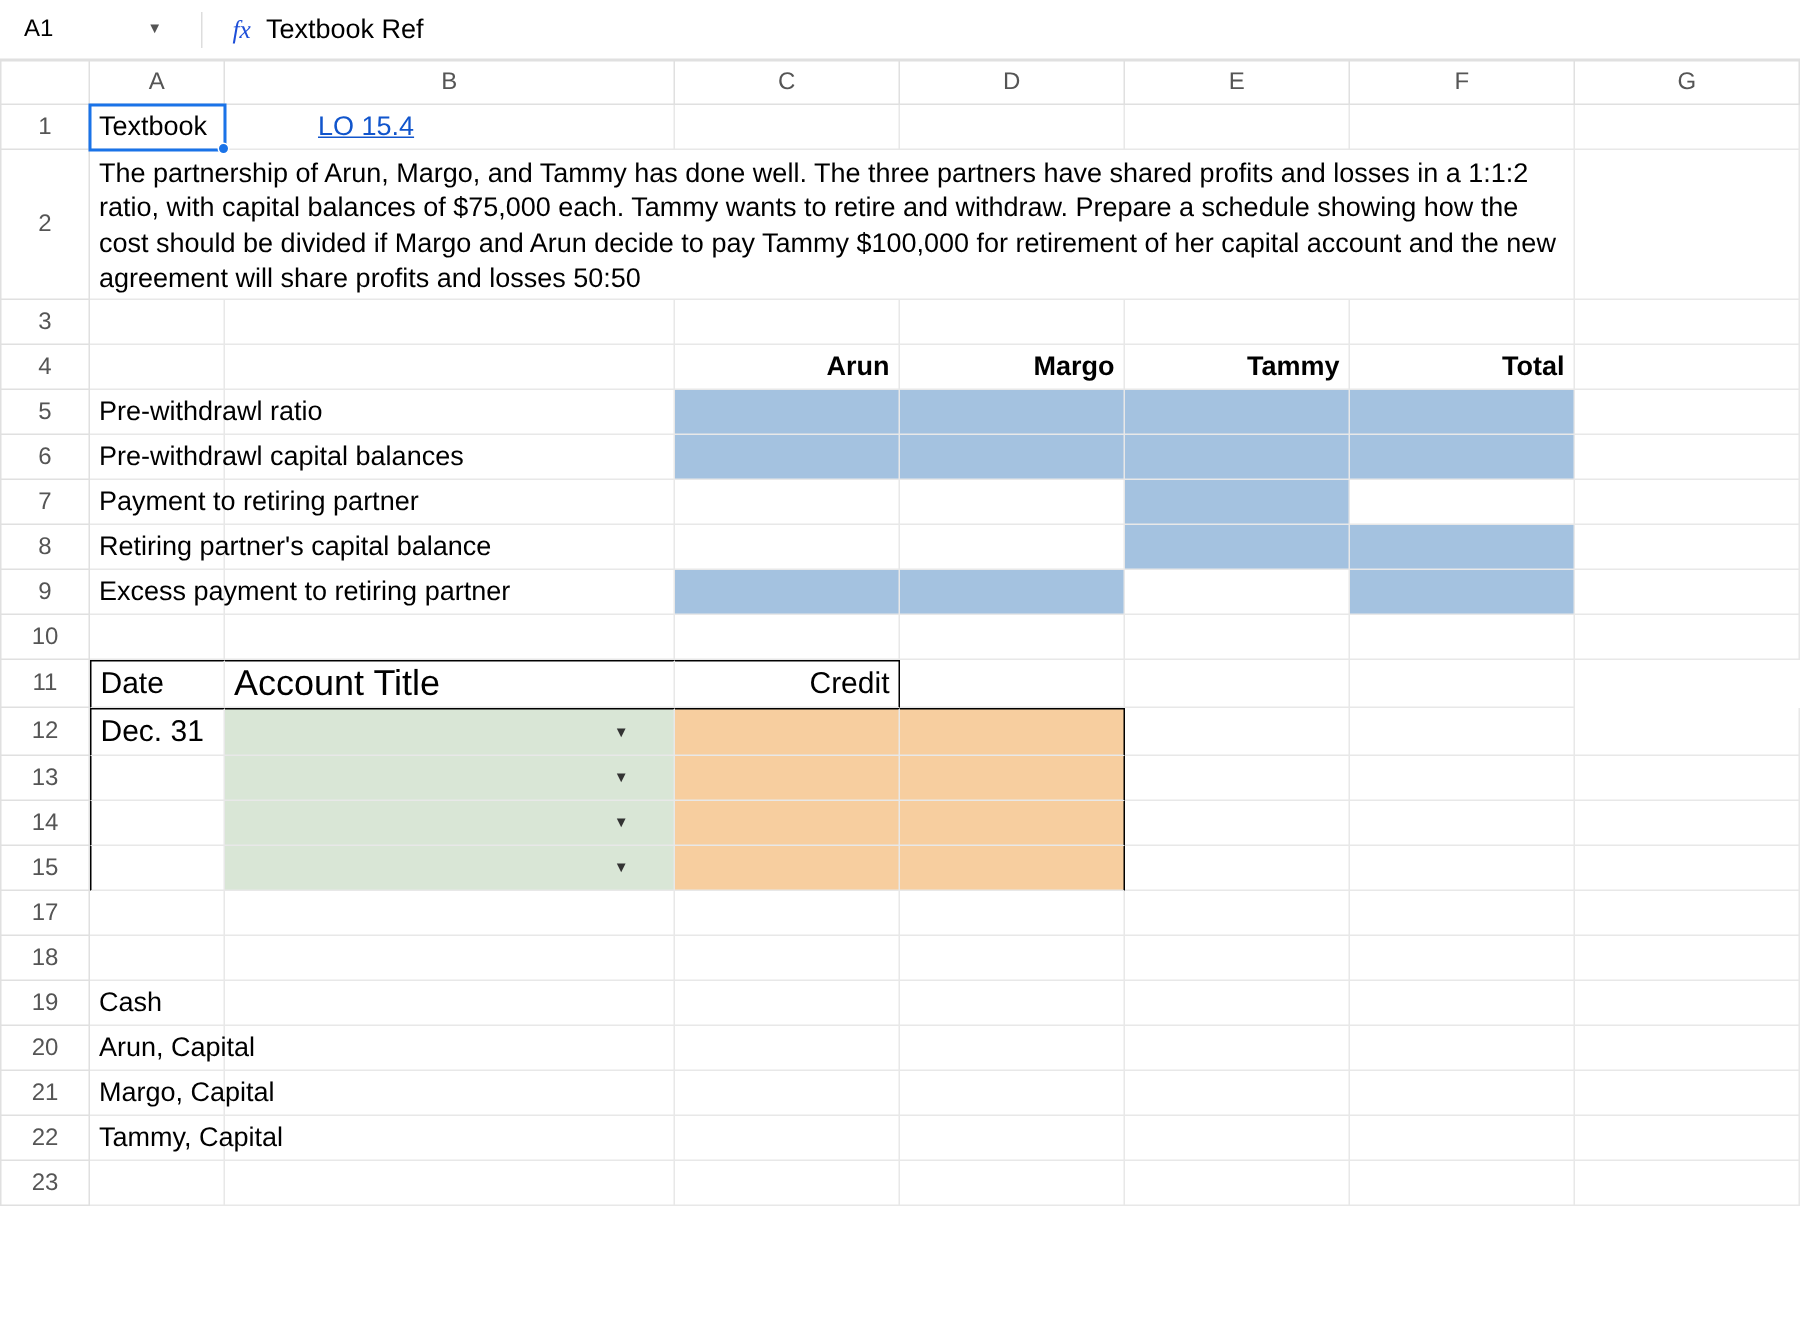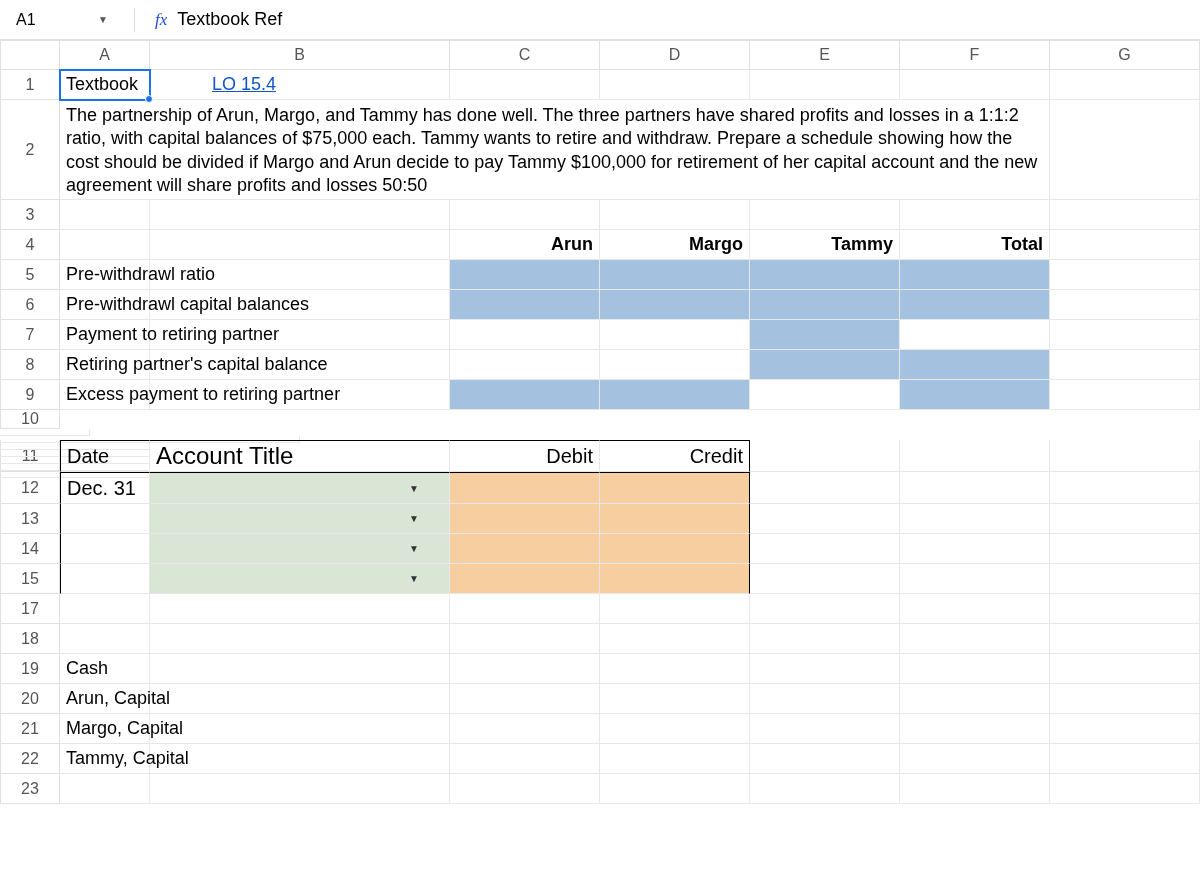--- a/index.html
+++ b/index.html
@@ -284,36 +284,35 @@
         <span class="overflow-text">Excess payment to retiring partner</span>
       </div>
     <div class="cell cB"></div>
     <div class="cell cC bg-blue"></div>
     <div class="cell cD bg-blue"></div>
     <div class="cell cE"></div>
     <div class="cell cF bg-blue"></div>
     <div class="cell cG"></div>
   </div>
 
-  <div class="row" style="height:30px;flex-direction:column;">
+  <div class="row" style="height:30px;">
     <div class="row-header">10</div>
     <div class="cell cA"></div>
     <div class="cell cB"></div>
     <div class="cell cC"></div>
     <div class="cell cD"></div>
     <div class="cell cE"></div>
     <div class="cell cF"></div>
     <div class="cell cG"></div>
   </div>
 
   <div class="row" style="height:32px;">
     <div class="row-header">11</div>
     <div class="cell cA thick-border-top thick-border-left" style="font-size:20px;">Date</div>
     <div class="cell cB thick-border-top" style="font-size:24px;">Account Title</div>
-    <div class="cell cC thick-border-top right" style="font-size:20px;">Debit</div>
     <div class="cell cD thick-border-top thick-border-right right" style="font-size:20px;">Credit</div>
     <div class="cell cE"></div>
     <div class="cell cF"></div>
     <div class="cell cG"></div>
   </div>
 
   <div class="row" style="height:32px;">
     <div class="row-header">12</div>
     <div class="cell cA thick-border-top thick-border-left" style="font-size:20px;">Dec. 31</div>
     <div class="cell cB bg-green thick-border-top">

